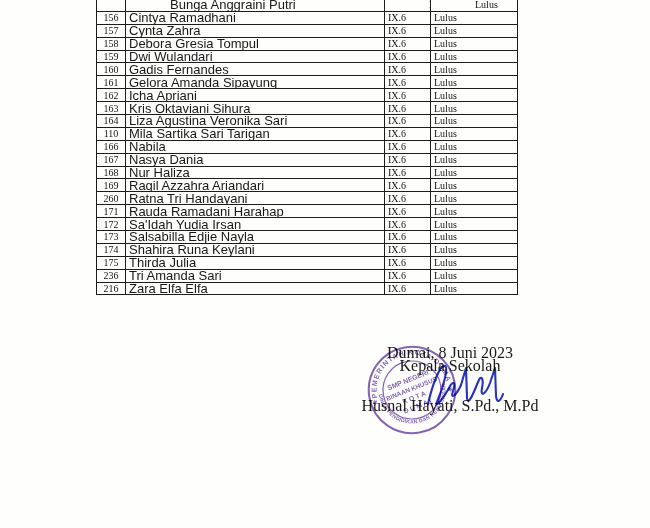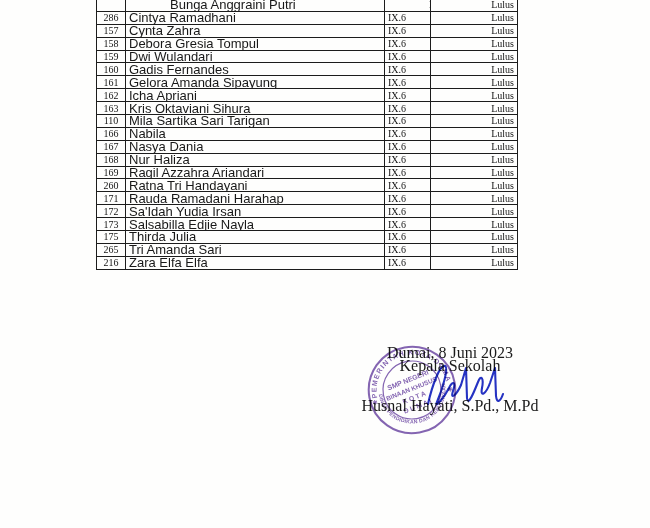--- a/index.html
+++ b/index.html
@@ -17,21 +17,21 @@
   .doc-table td{
     border:1px solid #1c1c1c;
     height:11.9px;padding:0 3px;
     font-size:10px;line-height:11px;color:#141414;
     overflow:hidden;white-space:nowrap;vertical-align:middle;
   }
   .doc-table tr:first-child td{border-top:none;padding-left:44px;}
   .doc-table td.no{text-align:center;font-family:"Liberation Serif",serif;}
   .doc-table td.name{font-family:"Liberation Sans",sans-serif;font-size:13px;color:#181818;}
   .doc-table td.cls{text-align:left;}
-  .doc-table td.status{text-align:right;}
+  .doc-table td.status{text-align:left;}
 
   
   .sig-block{
     position:absolute;left:344px;top:347px;width:212px;
     text-align:center;font-size:16px;line-height:12.5px;color:#1a1a1a;
     font-family:"Liberation Serif",serif;
   }
   .sig-spacer{height:28px;}
 
   
@@ -60,21 +60,21 @@
         <col style="width:87px">
     </colgroup>
     <tbody>
         <tr>
       <td class="no">154</td>
       <td class="name">Bunga Anggraini Putri</td>
       <td class="cls">IX.6</td>
       <td class="status">Lulus</td>
     </tr>
         <tr>
-      <td class="no">286</td>
+      <td class="no">156</td>
       <td class="name">Cintya Ramadhani</td>
       <td class="cls">IX.6</td>
       <td class="status">Lulus</td>
     </tr>
         <tr>
       <td class="no">157</td>
       <td class="name">Cynta Zahra</td>
       <td class="cls">IX.6</td>
       <td class="status">Lulus</td>
     </tr>
@@ -108,20 +108,26 @@
       <td class="cls">IX.6</td>
       <td class="status">Lulus</td>
     </tr>
         <tr>
       <td class="no">163</td>
       <td class="name">Kris Oktaviani Sihura</td>
       <td class="cls">IX.6</td>
       <td class="status">Lulus</td>
     </tr>
         <tr>
+      <td class="no">164</td>
+      <td class="name">Liza Agustina Veronika Sari</td>
+      <td class="cls">IX.6</td>
+      <td class="status">Lulus</td>
+    </tr>
+        <tr>
       <td class="no">110</td>
       <td class="name">Mila Sartika Sari Tarigan</td>
       <td class="cls">IX.6</td>
       <td class="status">Lulus</td>
     </tr>
         <tr>
       <td class="no">166</td>
       <td class="name">Nabila</td>
       <td class="cls">IX.6</td>
       <td class="status">Lulus</td>
@@ -162,27 +168,33 @@
       <td class="cls">IX.6</td>
       <td class="status">Lulus</td>
     </tr>
         <tr>
       <td class="no">173</td>
       <td class="name">Salsabilla Edjie Nayla</td>
       <td class="cls">IX.6</td>
       <td class="status">Lulus</td>
     </tr>
         <tr>
+      <td class="no">174</td>
+      <td class="name">Shahira Runa Keylani</td>
+      <td class="cls">IX.6</td>
+      <td class="status">Lulus</td>
+    </tr>
+        <tr>
       <td class="no">175</td>
       <td class="name">Thirda Julia</td>
       <td class="cls">IX.6</td>
       <td class="status">Lulus</td>
     </tr>
         <tr>
-      <td class="no">265</td>
+      <td class="no">236</td>
       <td class="name">Tri Amanda Sari</td>
       <td class="cls">IX.6</td>
       <td class="status">Lulus</td>
     </tr>
         <tr>
       <td class="no">216</td>
       <td class="name">Zara Elfa Elfa</td>
       <td class="cls">IX.6</td>
       <td class="status">Lulus</td>
     </tr>

